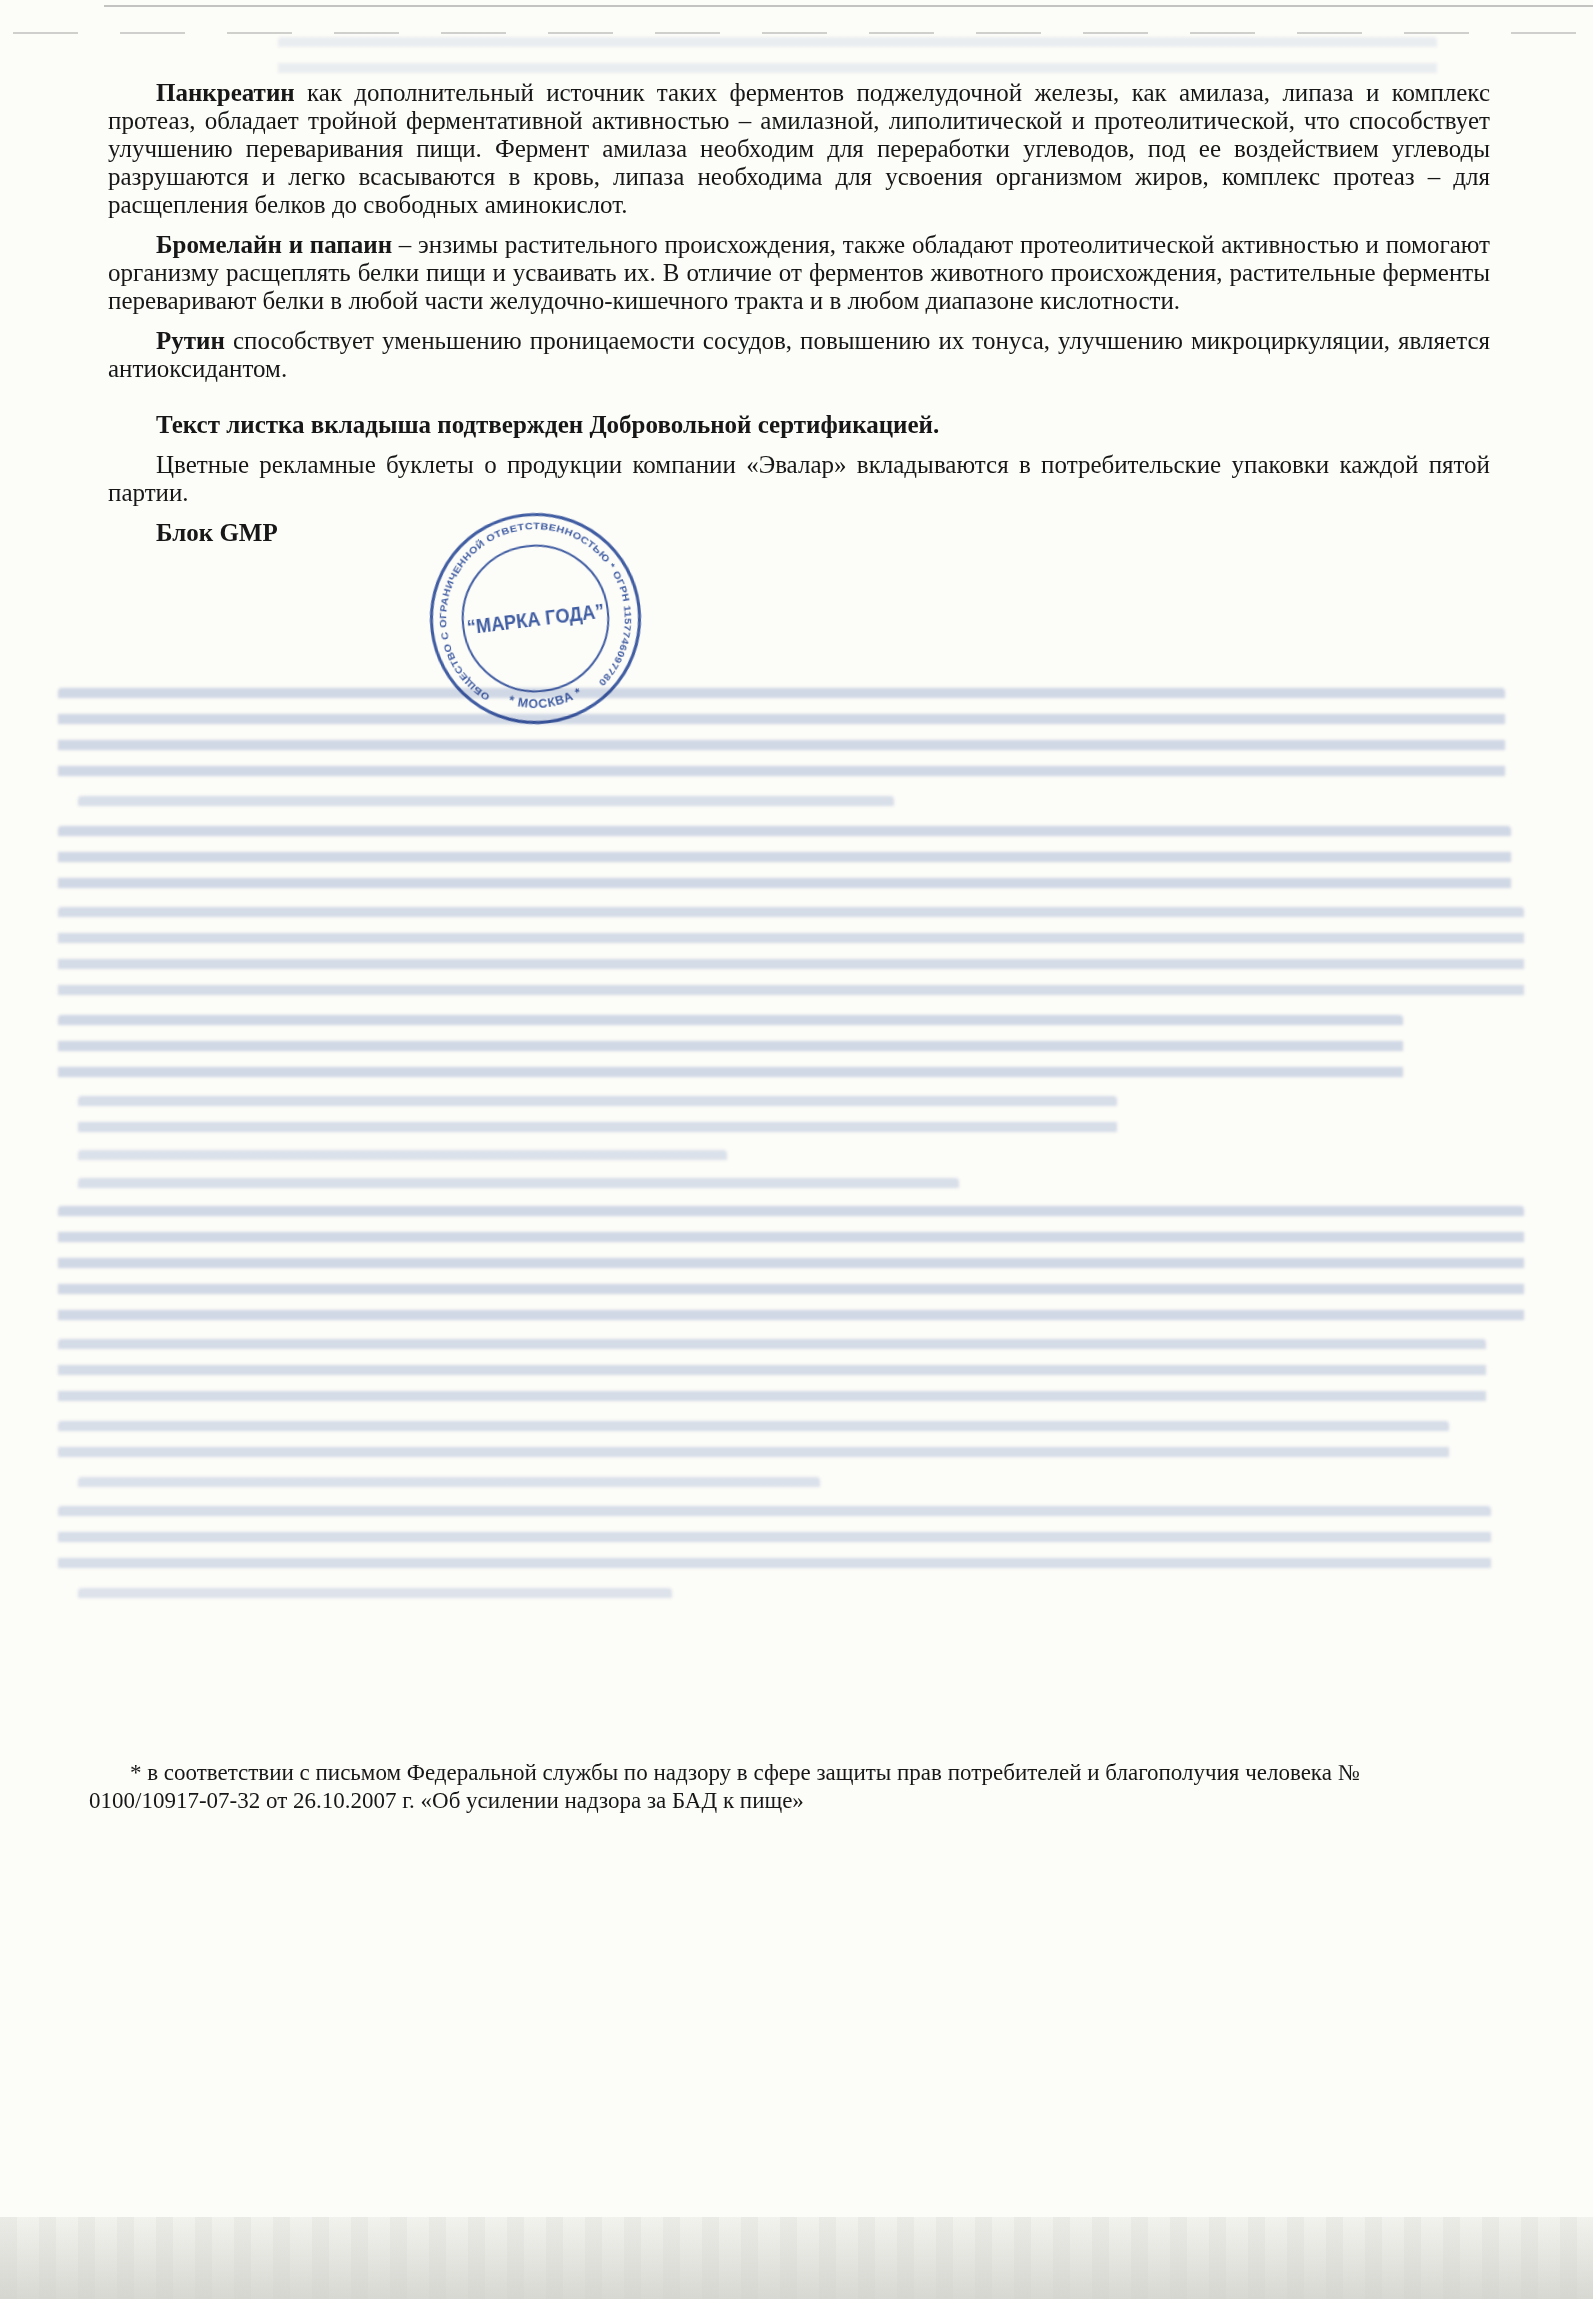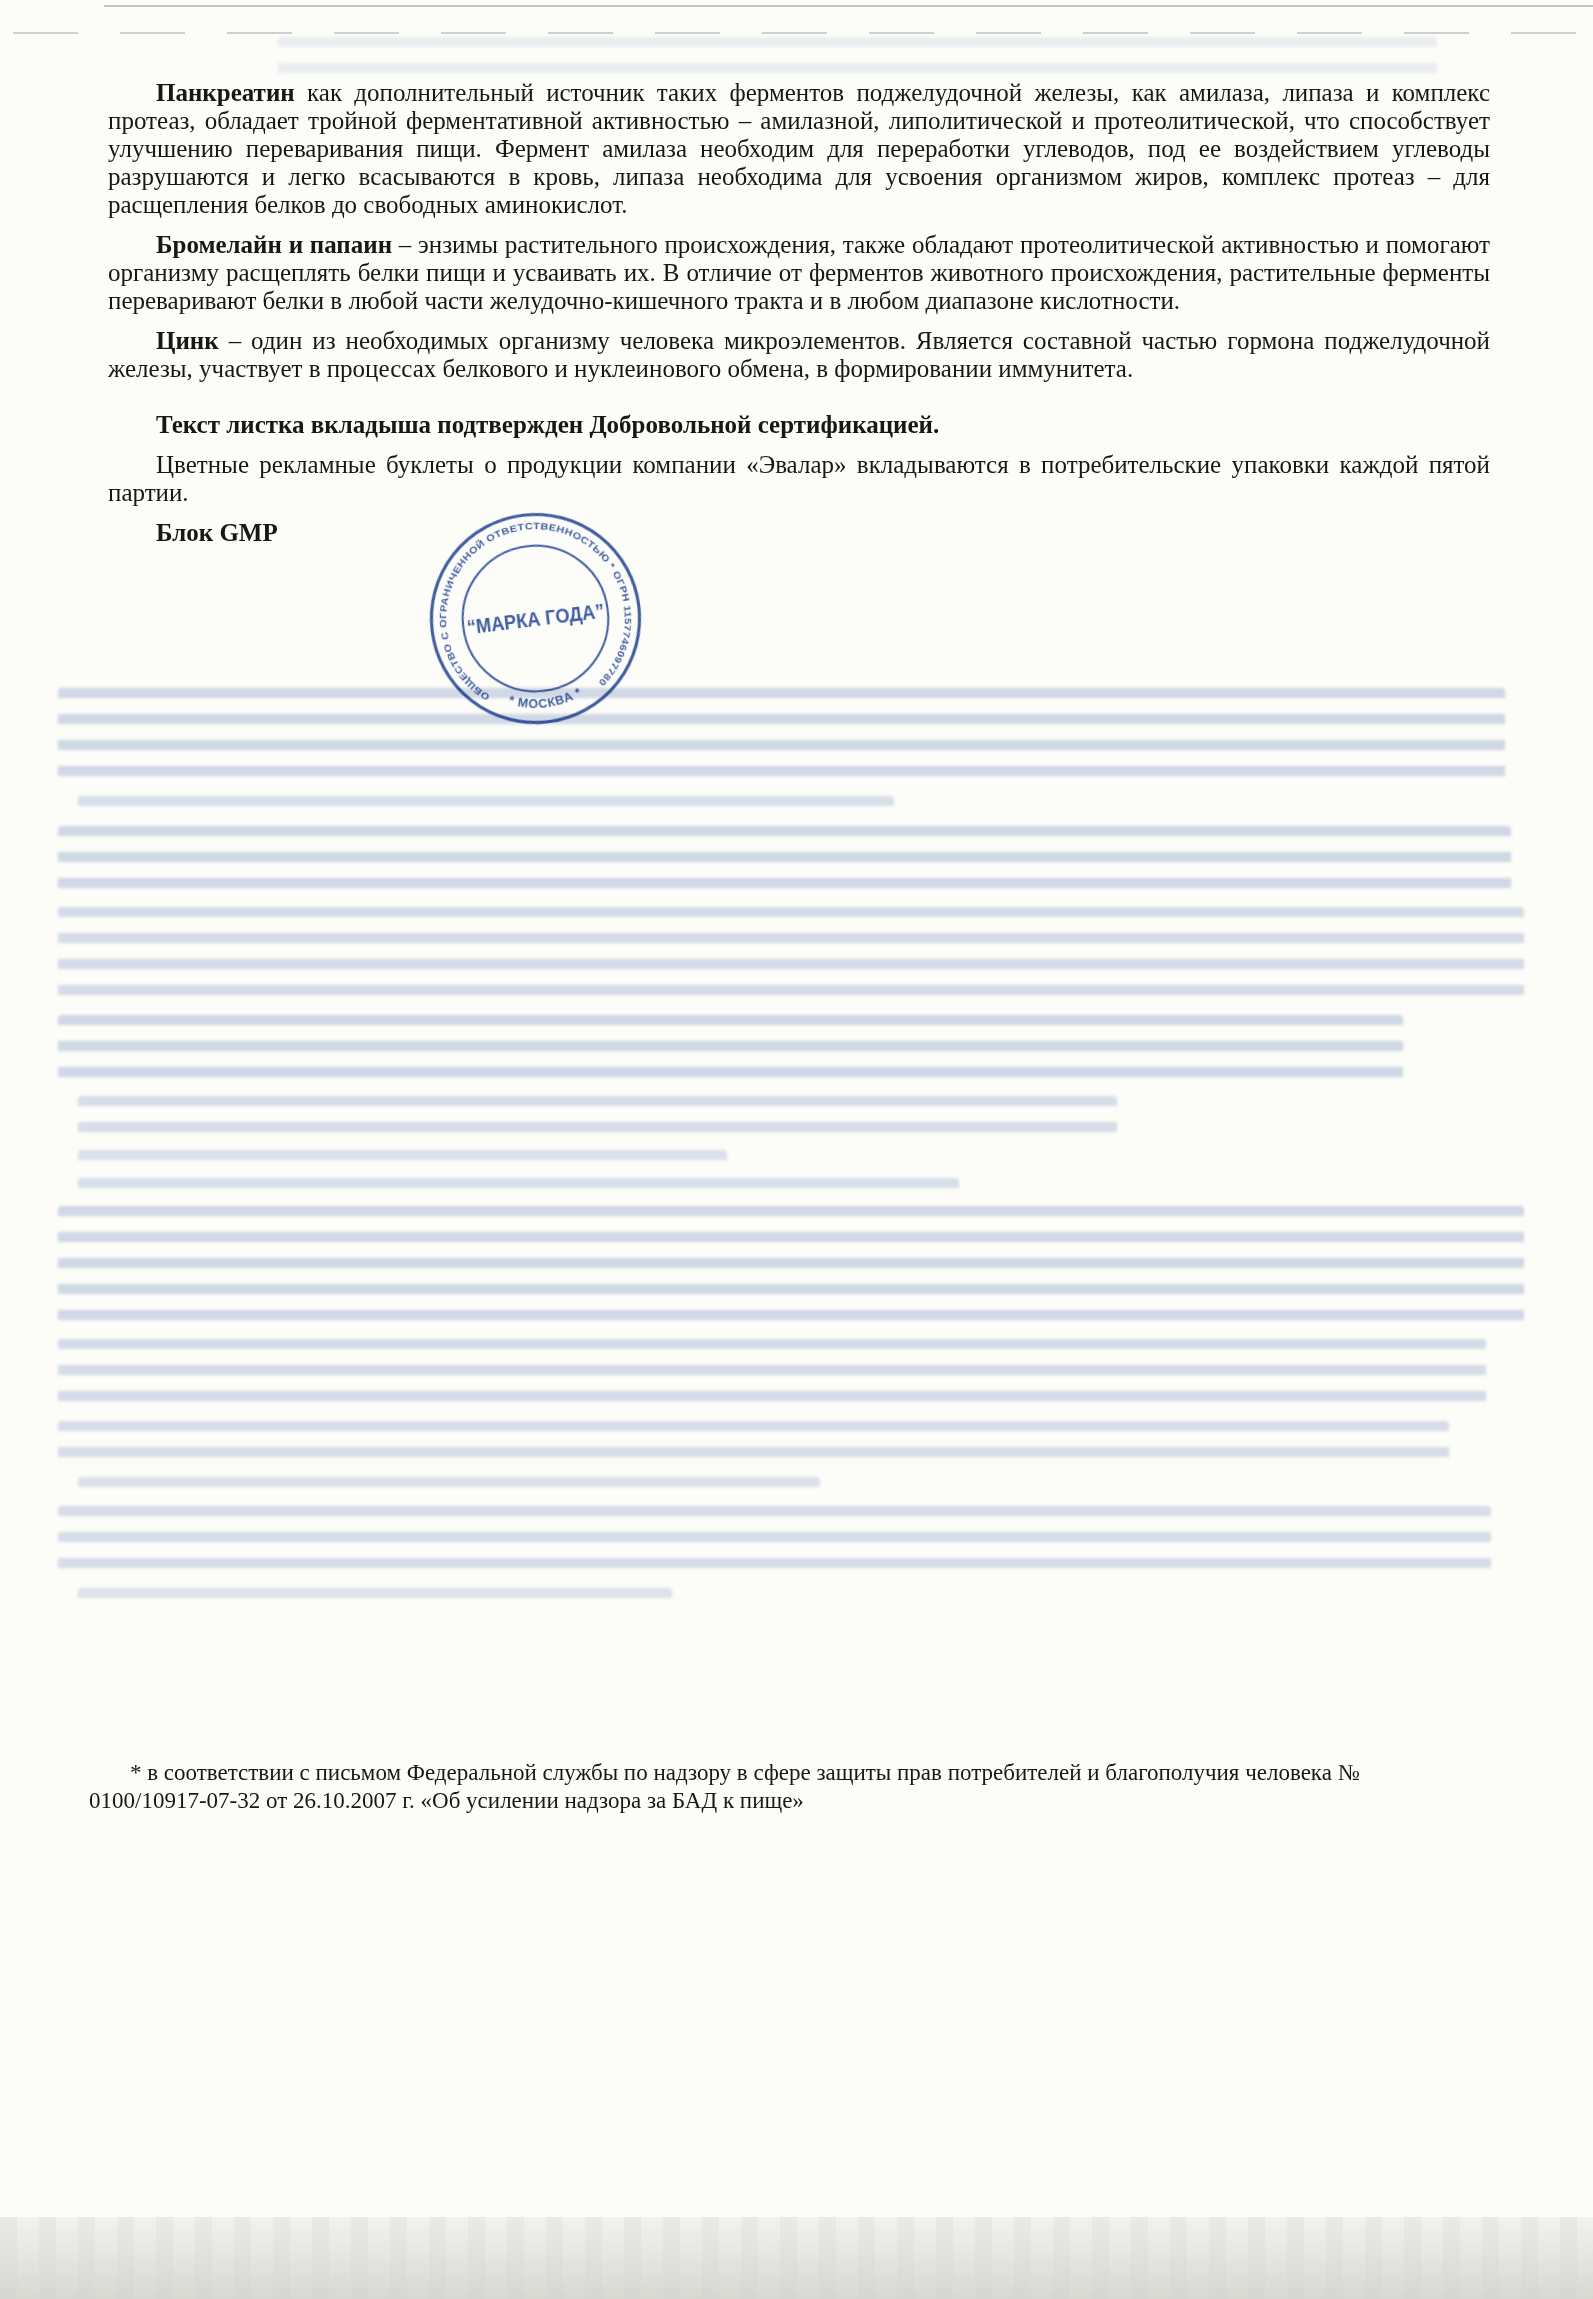--- a/index.html
+++ b/index.html
@@ -81,22 +81,22 @@
 <div class="ghost" style="left:58px;  top:1506px; width:1433px; height:78px; opacity:.85;"></div>
 <div class="ghost" style="left:78px;  top:1588px; width:594px;  height:24px; opacity:.7;"></div>
 
 <div class="body-text">
   <p class="para"><b>Панкреатин</b><span> как дополнительный источник таких ферментов поджелудочной железы, как амилаза, липаза и комплекс протеаз, обладает тройной ферментативной активностью – амилазной, липолитической и протеолитической, что способствует улучшению переваривания пищи. Фермент амилаза необходим для переработки углеводов, под ее воздействием углеводы разрушаются и легко всасываются в кровь, липаза необходима для усвоения организмом жиров, комплекс протеаз – для расщепления белков до свободных аминокислот.</span></p>
 
   <p class="para"><b>Бромелайн и папаин</b><span> – энзимы растительного происхождения, также обладают протеолитической активностью и помогают организму расщеплять белки пищи и усваивать их. В отличие от ферментов животного происхождения, растительные ферменты переваривают белки в любой части желудочно-кишечного тракта и в любом диапазоне кислотности.</span></p>
 
 
 
+  <p class="para"><b>Рутин</b><span> способствует уменьшению проницаемости сосудов, повышению их тонуса, улучшению микроциркуляции, является антиоксидантом.</span></p>
 
-  <p class="para"><b>Цинк</b><span> – один из необходимых организму человека микроэлементов. Является составной частью гормона поджелудочной железы, участвует в процессах белкового и нуклеинового обмена, в формировании иммунитета.</span></p>
 
   <p class="para spacer-top"><b>Текст листка вкладыша подтвержден Добровольной сертификацией.</b></p>
 
   <p class="para">Цветные рекламные буклеты о продукции компании «Эвалар» вкладываются в потребительские упаковки каждой пятой партии.</p>
 
 
   <p class="para"><b>Блок GMP</b></p>
 </div>
 
 <div class="stamp">

